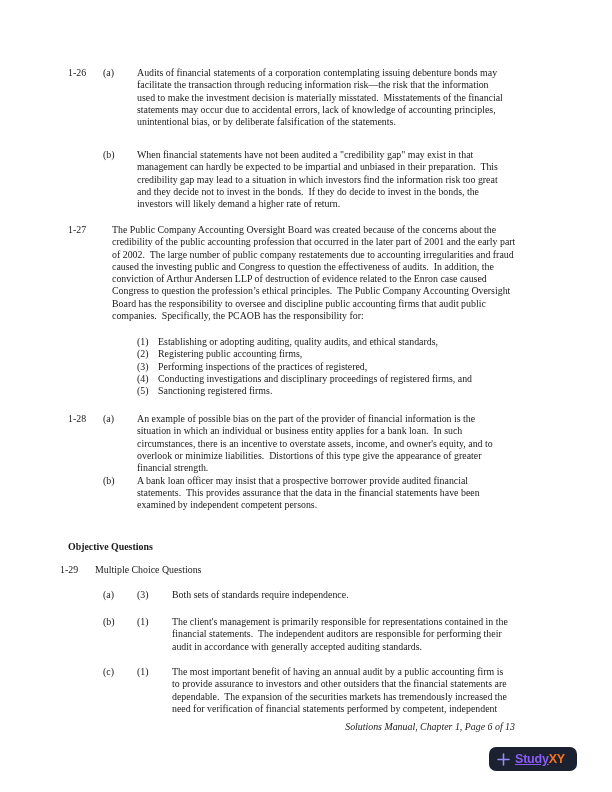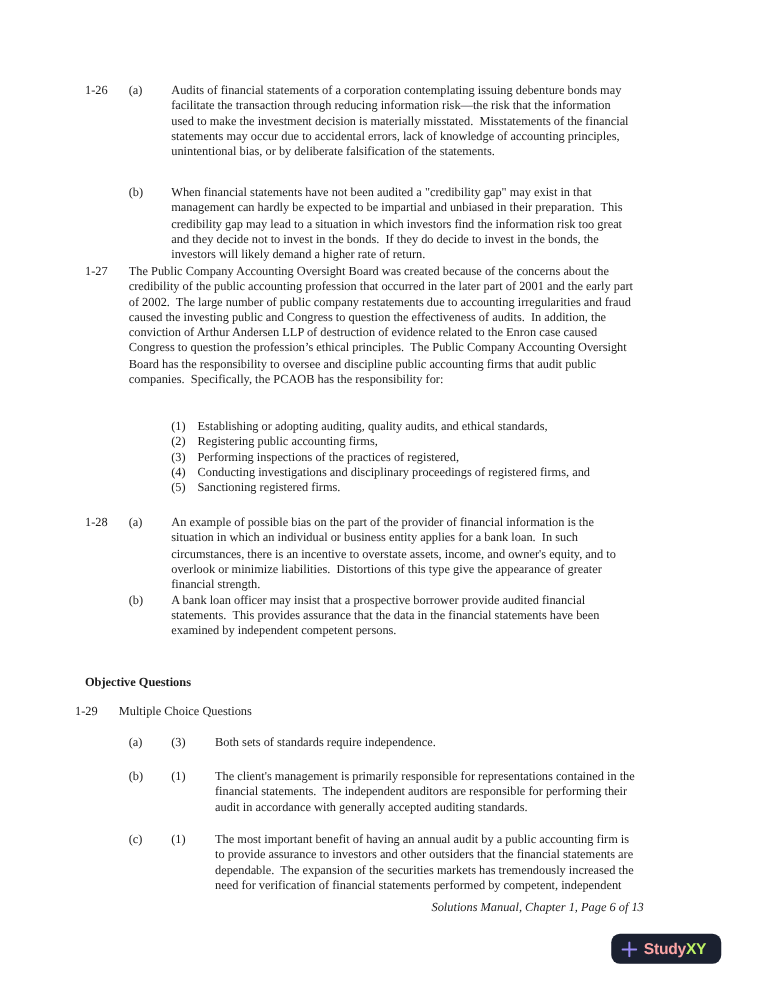--- a/index.html
+++ b/index.html
@@ -40,22 +40,22 @@
     gap: 5px;
   }
   .badge .plus { flex: none; display: block; }
   .brand-text {
     font-family: "Liberation Sans", "DejaVu Sans", sans-serif;
     font-weight: bold;
     font-size: 12.5px;
     letter-spacing: -0.2px;
     white-space: nowrap;
   }
-  .brand-primary   { color: #fca5a5; }
-  .brand-secondary { color: #bef264; }
+  .brand-primary   { color: #8b5cf6; text-decoration: underline; }
+  .brand-secondary { color: #f97316; }
 </style>
 </head>
 <body>
 
 <div class="page">
 
   <div class="abs row" style="top:67px; left:68px;">
     <span class="c-num">1-26</span>
     <span class="c-letter">(a)</span>
     <span class="para">Audits of financial statements of a corporation contemplating issuing debenture bonds may
@@ -67,21 +67,21 @@
 
   <div class="abs row" style="top:149px; left:103px;">
     <span class="c-letter">(b)</span>
     <span class="para">When financial statements have not been audited a "credibility gap" may exist in that
 management can hardly be expected to be impartial and unbiased in their preparation.  This
 credibility gap may lead to a situation in which investors find the information risk too great
 and they decide not to invest in the bonds.  If they do decide to invest in the bonds, the
 investors will likely demand a higher rate of return.</span>
   </div>
 
-  <div class="abs row" style="top:212px; left:68px;">
+  <div class="abs row" style="top:224px; left:68px;gap:9px;">
     <span class="c-num">1-27</span>
     <span class="para">The Public Company Accounting Oversight Board was created because of the concerns about the
 credibility of the public accounting profession that occurred in the later part of 2001 and the early part
 of 2002.  The large number of public company restatements due to accounting irregularities and fraud
 caused the investing public and Congress to question the effectiveness of audits.  In addition, the
 conviction of Arthur Andersen LLP of destruction of evidence related to the Enron case caused
 Congress to question the profession’s ethical principles.  The Public Company Accounting Oversight
 Board has the responsibility to oversee and discipline public accounting firms that audit public
 companies.  Specifically, the PCAOB has the responsibility for:</span>
   </div>

